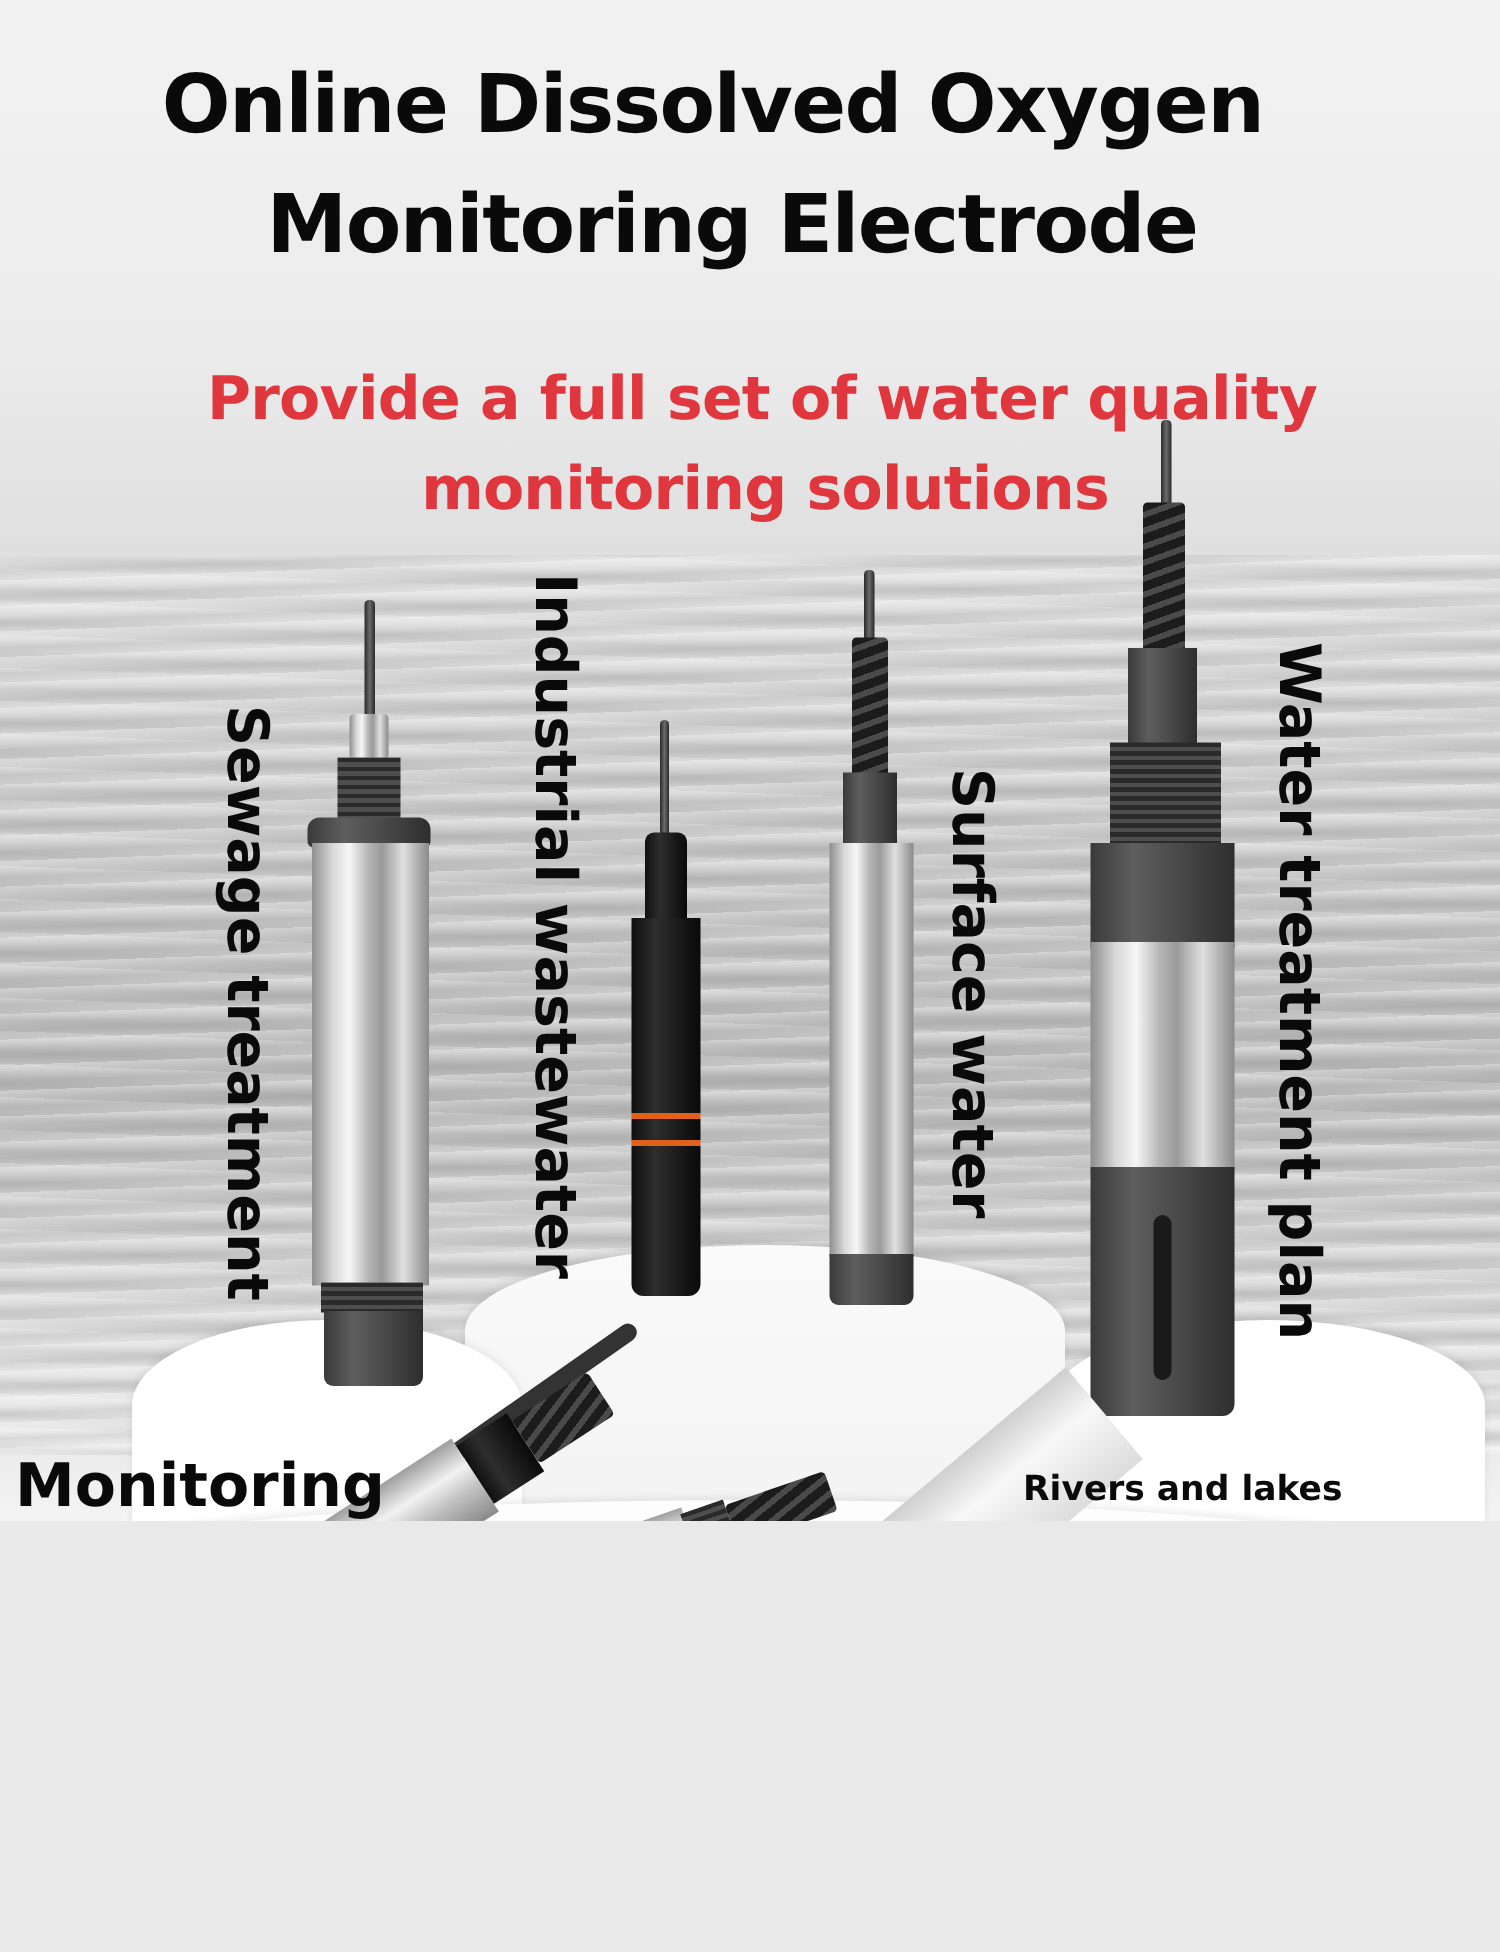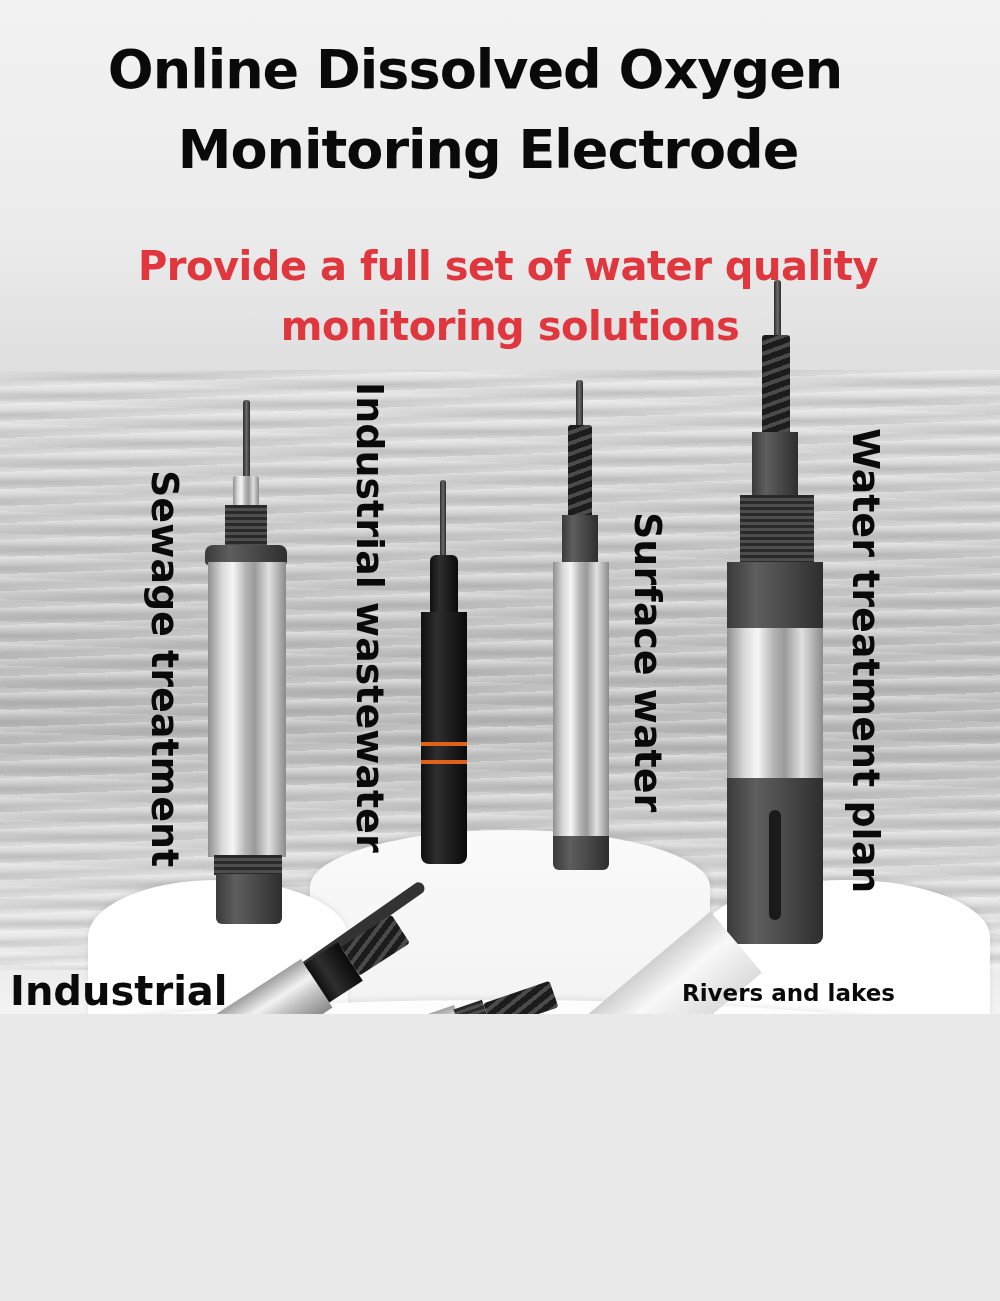--- a/index.html
+++ b/index.html
@@ -138,15 +138,15 @@
   <div style="position:absolute;left:560px;top:1040px;width:240px;height:100px;transform:rotate(-40deg);transform-origin:left center;">
     <div class="part" style="left:40px;top:10px;width:190px;height:80px;background:linear-gradient(180deg,#cfcfcf,#f8f8f8 40%,#dcdcdc);"></div>
     <div class="part darkplastic" style="left:10px;top:0;width:40px;height:100px;border-radius:50%;"></div>
   </div>
 
   <div class="vlabel vl-sewage">Sewage treatment</div>
   <div class="vlabel vl-industrial">Industrial wastewater</div>
   <div class="vlabel vl-surface">Surface water</div>
   <div class="vlabel vl-water">Water treatment plan</div>
 
-  <div class="hlabel hl-aqua">Industrial</div>
+  <div class="hlabel hl-aqua">Monitoring</div>
   <div class="hlabel hl-rivers">Rivers and lakes</div>
 </div>
 
 </body></html>

